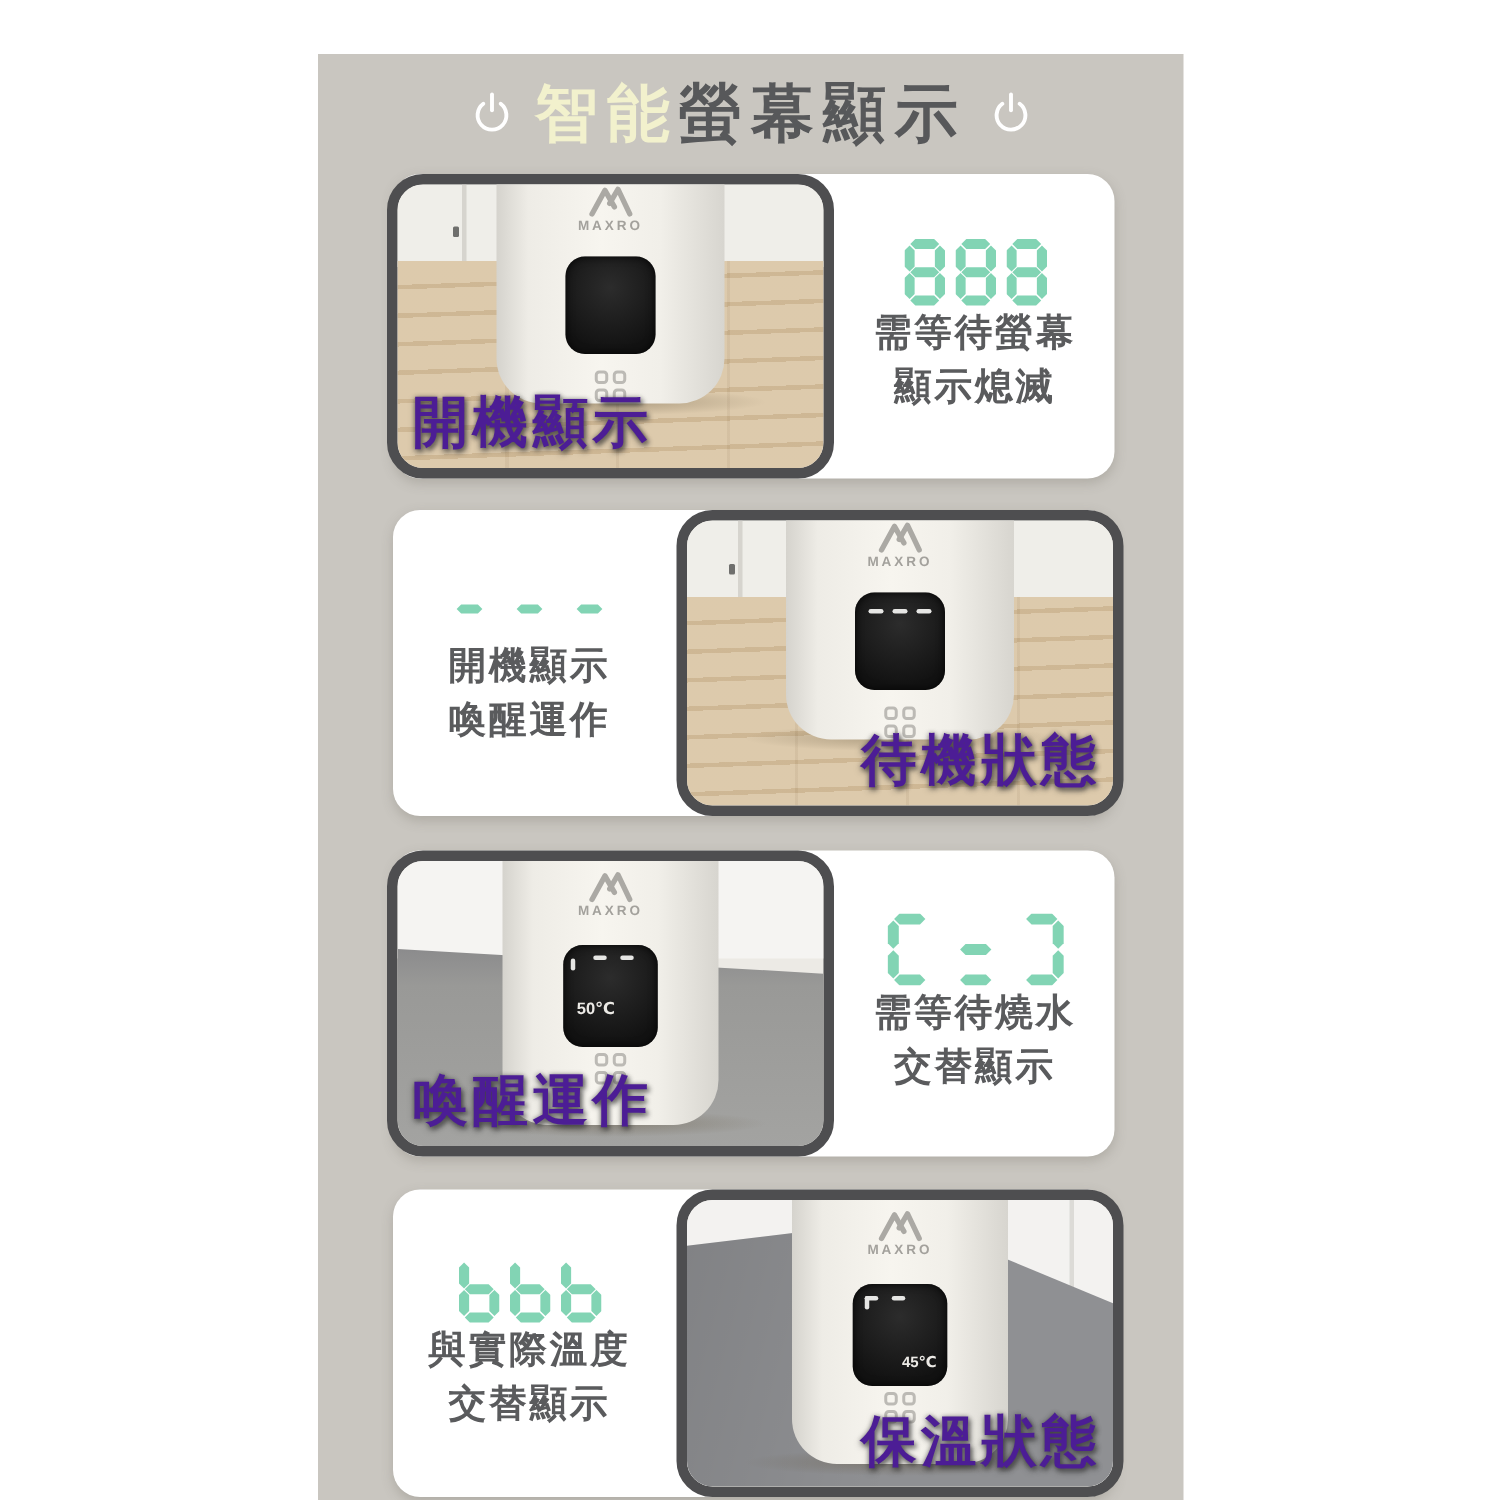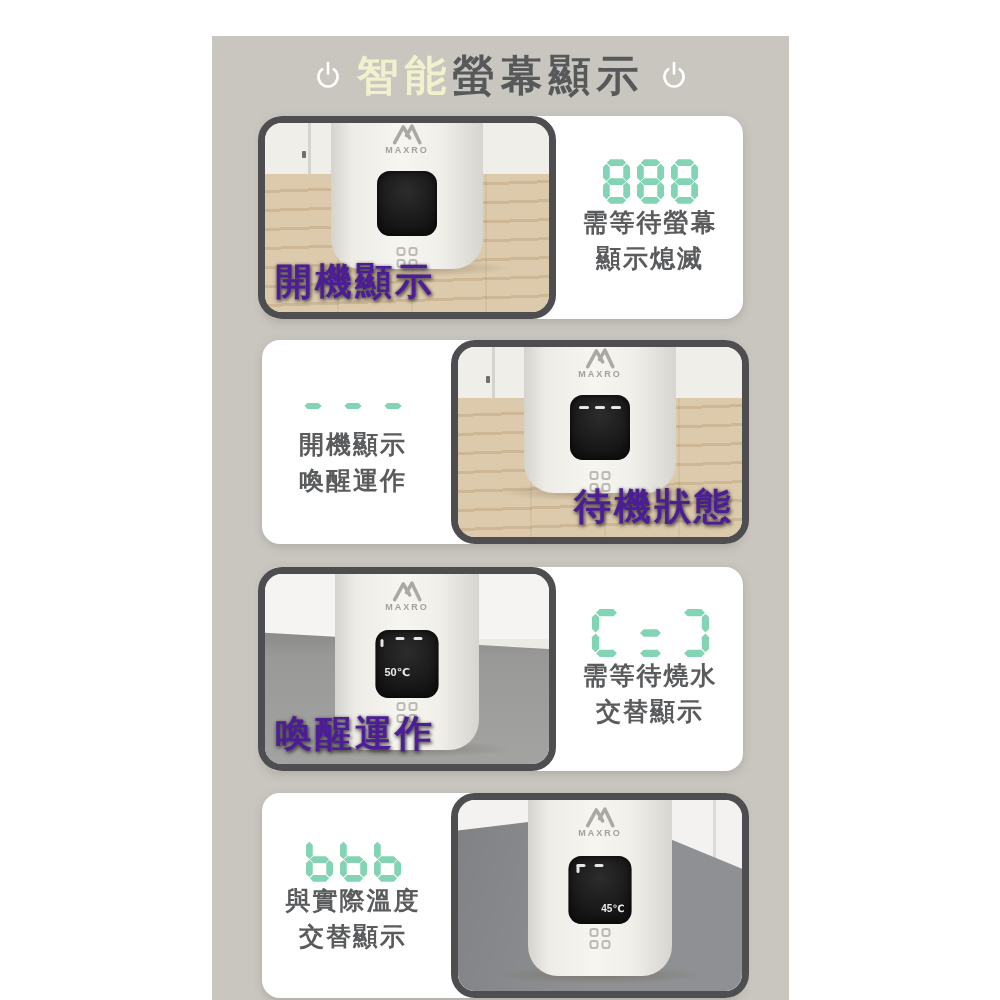--- a/index.html
+++ b/index.html
@@ -372,16 +372,17 @@
           <span class="sdash" style="top:8px;left:26px;width:9px;"></span>
           <span class="temp" style="right:7px;bottom:10px;font-size:10px;">45℃</span>
         </div>
         <div class="grid-icon">
             <i></i>
             <i></i>
             <i></i>
             <i></i>
           </div>
       </div>
+      <div class="photo-label lright">保溫狀態</div>
     </div>
   </section>
 
 </div>
 
 </body></html>

